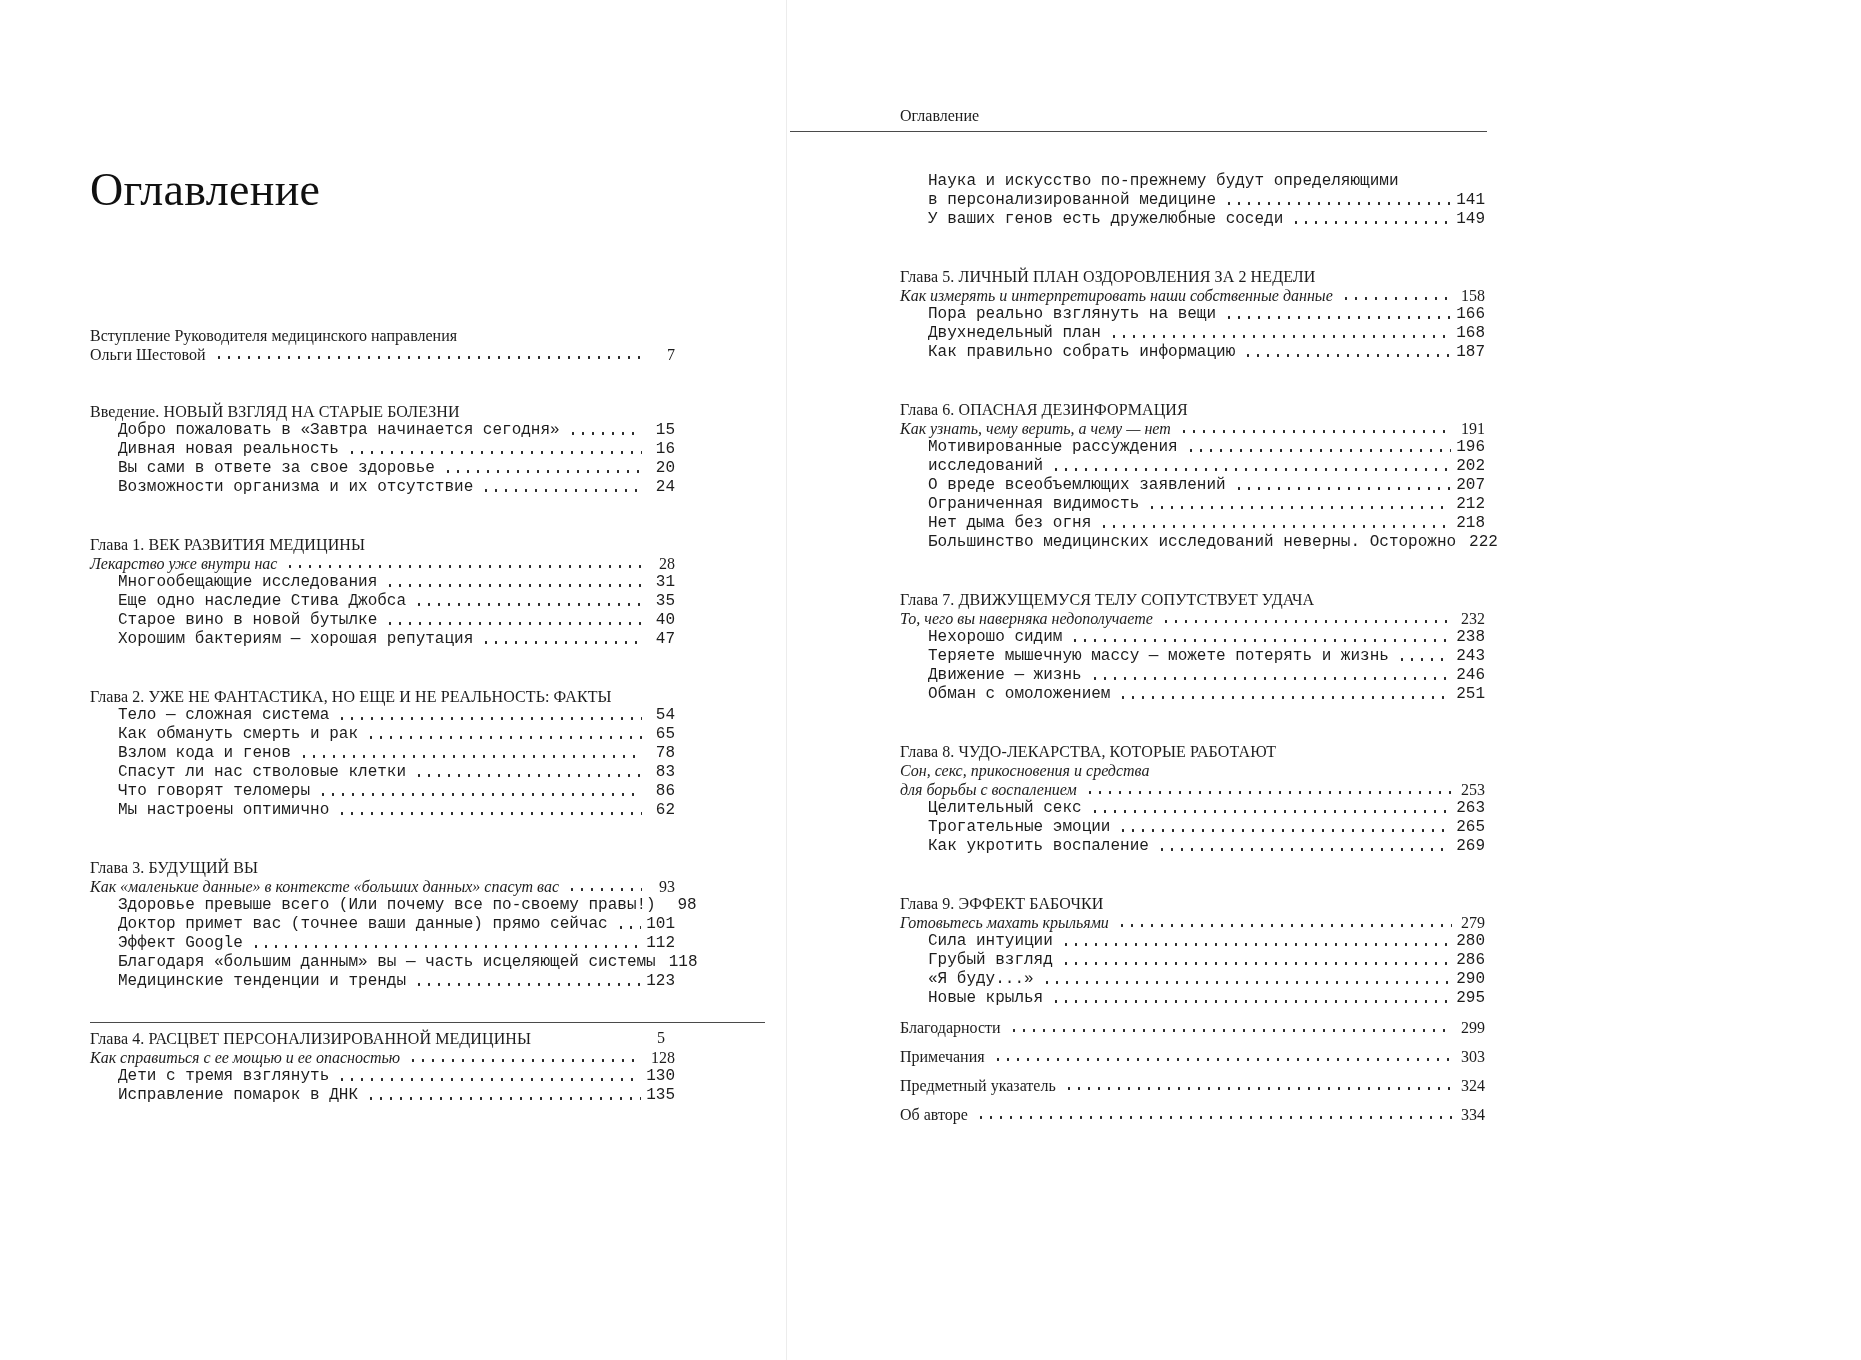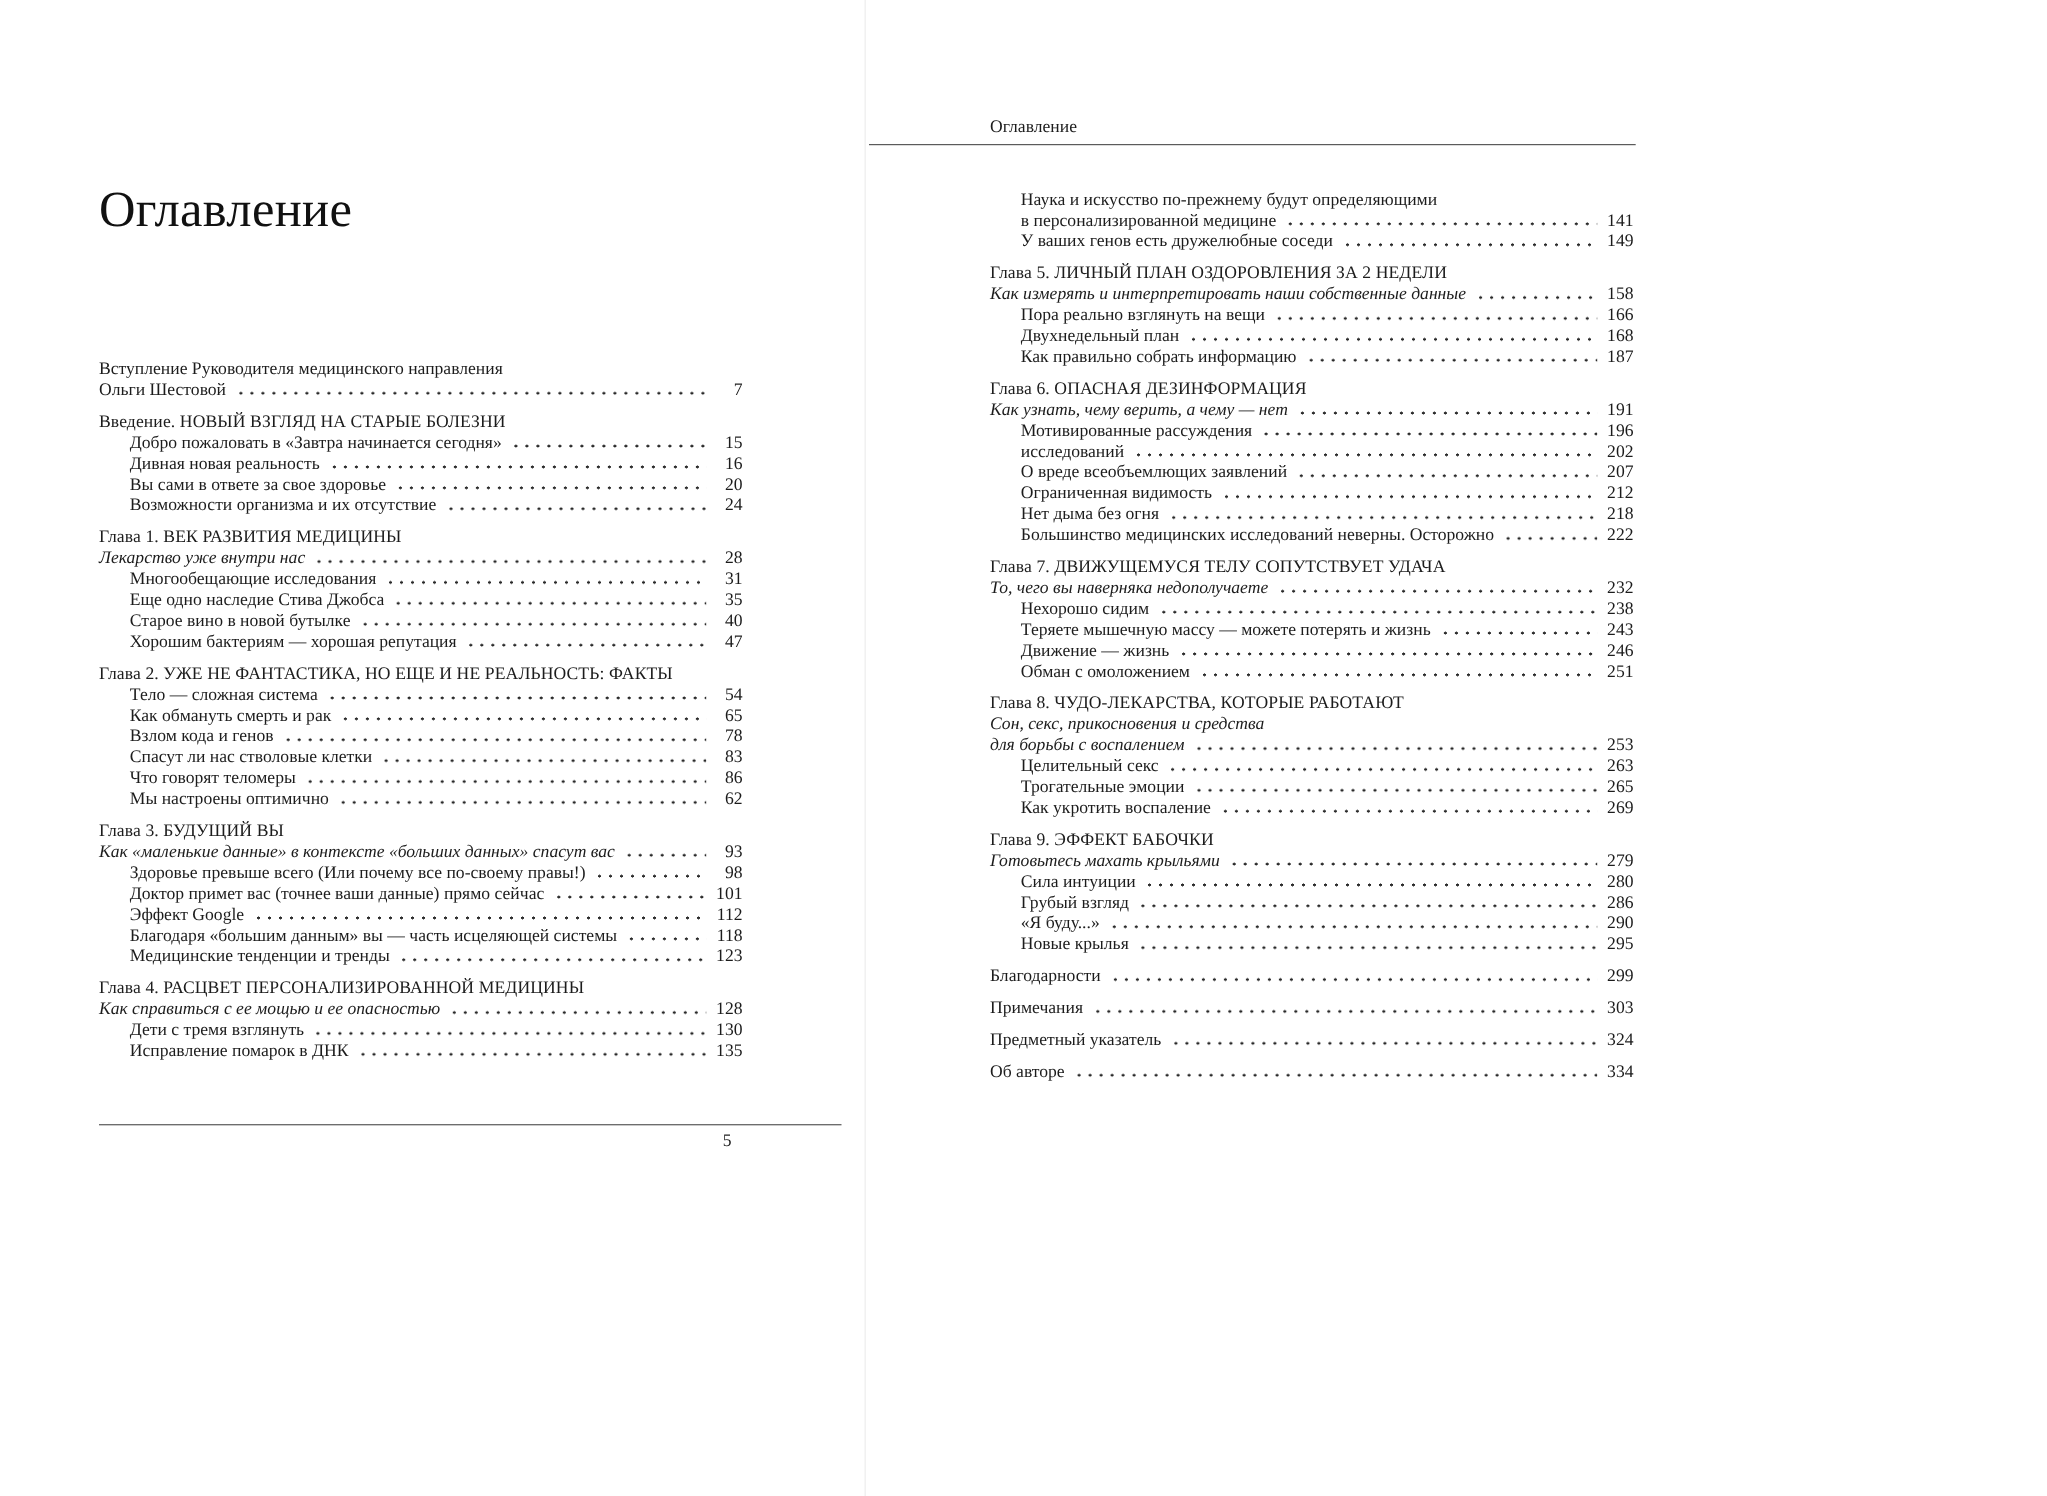--- a/index.html
+++ b/index.html
@@ -16,23 +16,23 @@
 
   .book-title { margin-top:163px; font-size:46px; font-weight:400; letter-spacing:0.3px; color:#111; }
 
   #left-entries  { margin-top:110px; }
   #right-entries { margin-top:172px; }
 
   .entry { font-size:16px; line-height:19px; }
   .entry.gap { margin-top:10px; }
   .row { display:flex; align-items:stretch; }
   .txt { white-space:nowrap; }
-  .item { padding-left:28px; }
+  .item { padding-left:28px;font-family:Liberation Mono, monospace; }
   .italic .txt { font-style:italic; }
-  .heading .txt { letter-spacing:0.1px; }
+  .heading .txt { letter-spacing:0.1px;margin-top:28px; }
 
   .leader {
     flex:1;
     margin:0 5px 0 8px;
     background-image: radial-gradient(circle, #2a2a2a 1.1px, rgba(0,0,0,0) 1.5px);
     background-size: 10px 5px;
     background-repeat: repeat-x;
     background-position: left calc(100% - 4px);
   }
   .pg { min-width:28px; text-align:right; }

